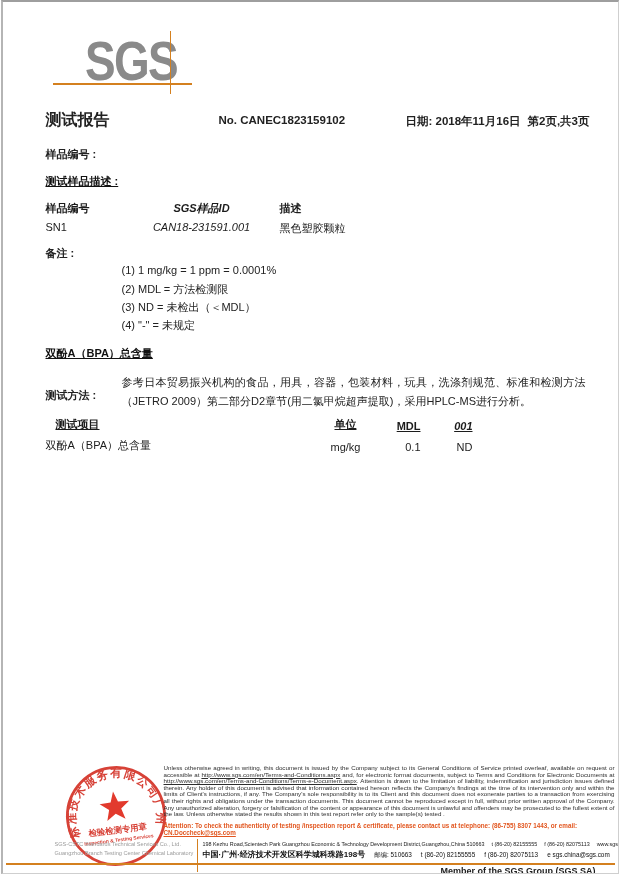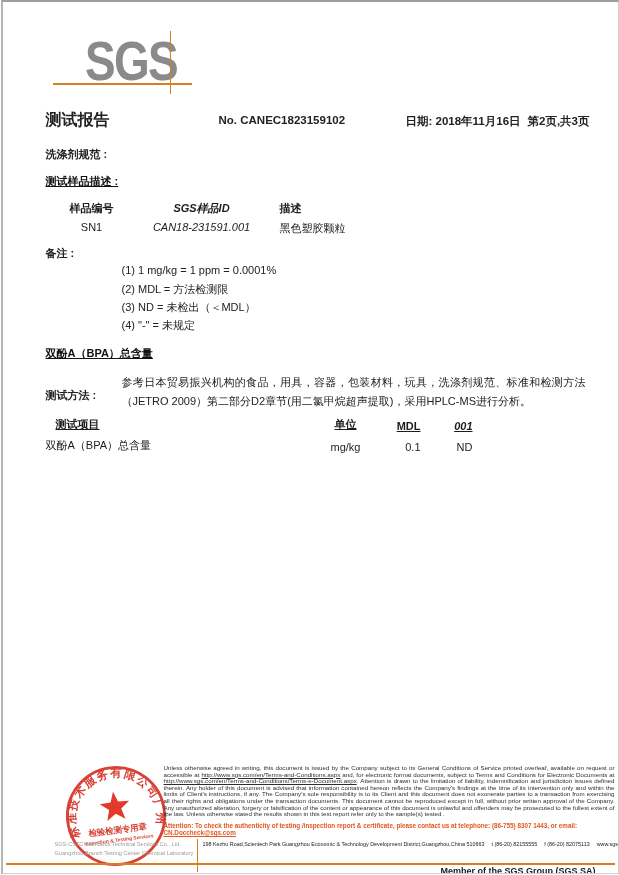--- a/index.html
+++ b/index.html
@@ -20,21 +20,21 @@
   
   .title{font-size:16px; font-weight:bold; color:#222;}
   .hdr{font-size:11.5px; font-weight:bold; color:#222;}
   
   .t{font-size:11px; color:#222;}
   .b{font-weight:bold;}
   .u{text-decoration:underline;}
   .sec-head{font-size:11px; font-weight:bold; text-decoration:underline; color:#111;}
   
   .srow{display:flex; font-size:11px;}
-  .sc1{width:92px; text-align:center;}
+  .sc1{width:92px; }
   .sc2{width:128px; text-align:center;font-style:italic;}
   .sc3{flex:1; text-align:left; padding-left:14px;}
   
   .rrow{display:flex; font-size:11px; align-items:flex-end;}
   .rc1{width:275px; text-align:left;}
   .rc1 .pad{padding-left:10px;}
   .rc2{width:50px; text-align:center;}
   .rc3{width:50px; text-align:right;}
   .rc4{width:52px; text-align:right;}
   .it{font-style:italic;}
@@ -59,21 +59,21 @@
     <div class="logo-text">SGS</div>
   </div>
   <div class="abs rule-h" style="left:50px; top:81px; width:139px;"></div>
   <div class="abs rule-v" style="left:167px; top:29px; height:63px;"></div>
 
   <div class="abs title" style="left:43px; top:108px;">测试报告</div>
   <div class="abs hdr" style="left:216px; top:112px;">No. CANEC1823159102</div>
   <div class="abs hdr" style="left:403px; top:112px;">日期: 2018年11月16日</div>
   <div class="abs hdr" style="left:525px; top:112px;">第2页,共3页</div>
 
-  <div class="abs t b" style="left:43px; top:145px;">洗涤剂规范 :</div>
+  <div class="abs t b" style="left:43px; top:145px;">样品编号 :</div>
 
   <div class="abs sec-head" style="left:43px; top:172px;">测试样品描述 :</div>
 
   <div class="abs" style="left:43px; top:199px; width:430px;">
     <div class="srow b">
       <div class="sc1">样品编号</div>
       <div class="sc2">SGS样品ID</div>
       <div class="sc3">描述</div>
     </div>
     <div class="srow" style="margin-top:5px;">
@@ -132,17 +132,24 @@
   </div>
 
   <div class="abs rule-v" style="left:194px; top:837px; height:33px;"></div>
 
   <div class="abs addr1" style="left:200px; top:839px;">
     <span>198 Kezhu Road,Scientech Park Guangzhou Economic &amp; Technology Development District,Guangzhou,China  510663</span>
     <span>t (86-20) 82155555</span>
     <span>f (86-20) 82075113</span>
     <span>www.sgsgroup.com.cn</span>
   </div>
+  <div class="abs addr2" style="left:200px; top:847px;">
+    <span>中国·广州·经济技术开发区科学城科珠路198号</span>
+    <span class="thin">邮编: 510663</span>
+    <span class="thin">t (86-20) 82155555</span>
+    <span class="thin">f (86-20) 82075113</span>
+    <span class="thin">e  sgs.china@sgs.com</span>
+  </div>
 
   <div class="abs rule-h" style="left:3px; top:861px; width:609px;"></div>
   <div class="abs member" style="right:22px; top:864px;">Member of the SGS Group (SGS SA)</div>
 
 </div>
 
 </body></html>

